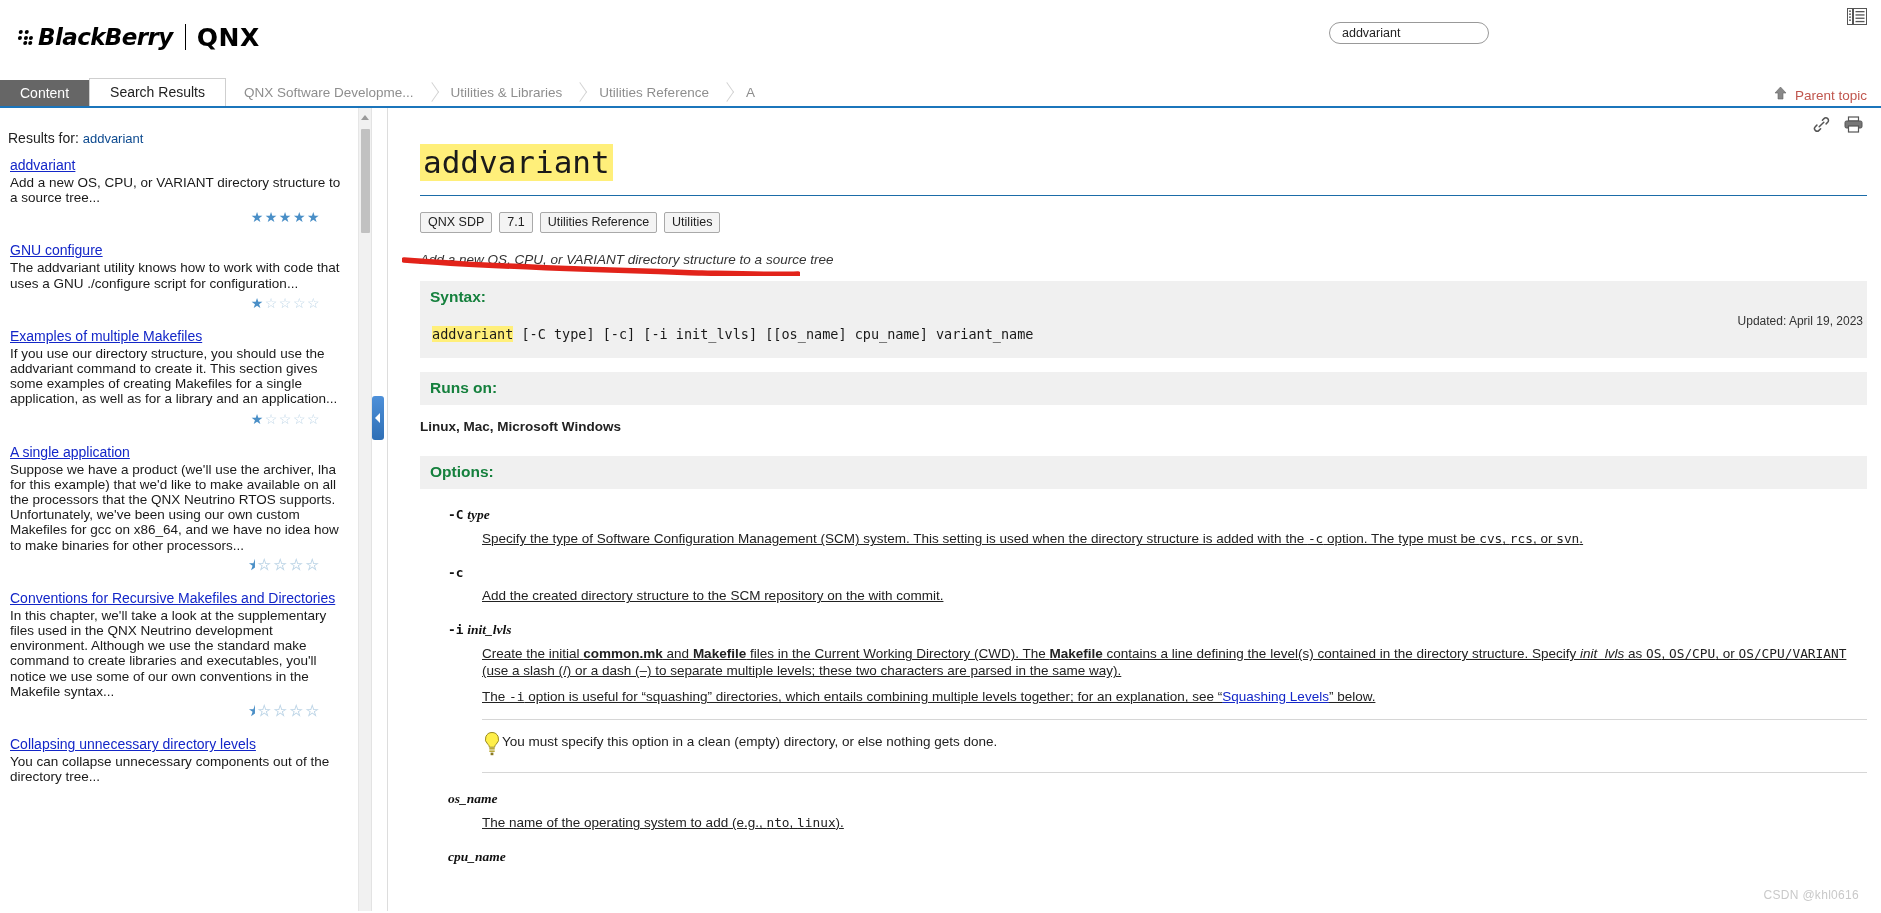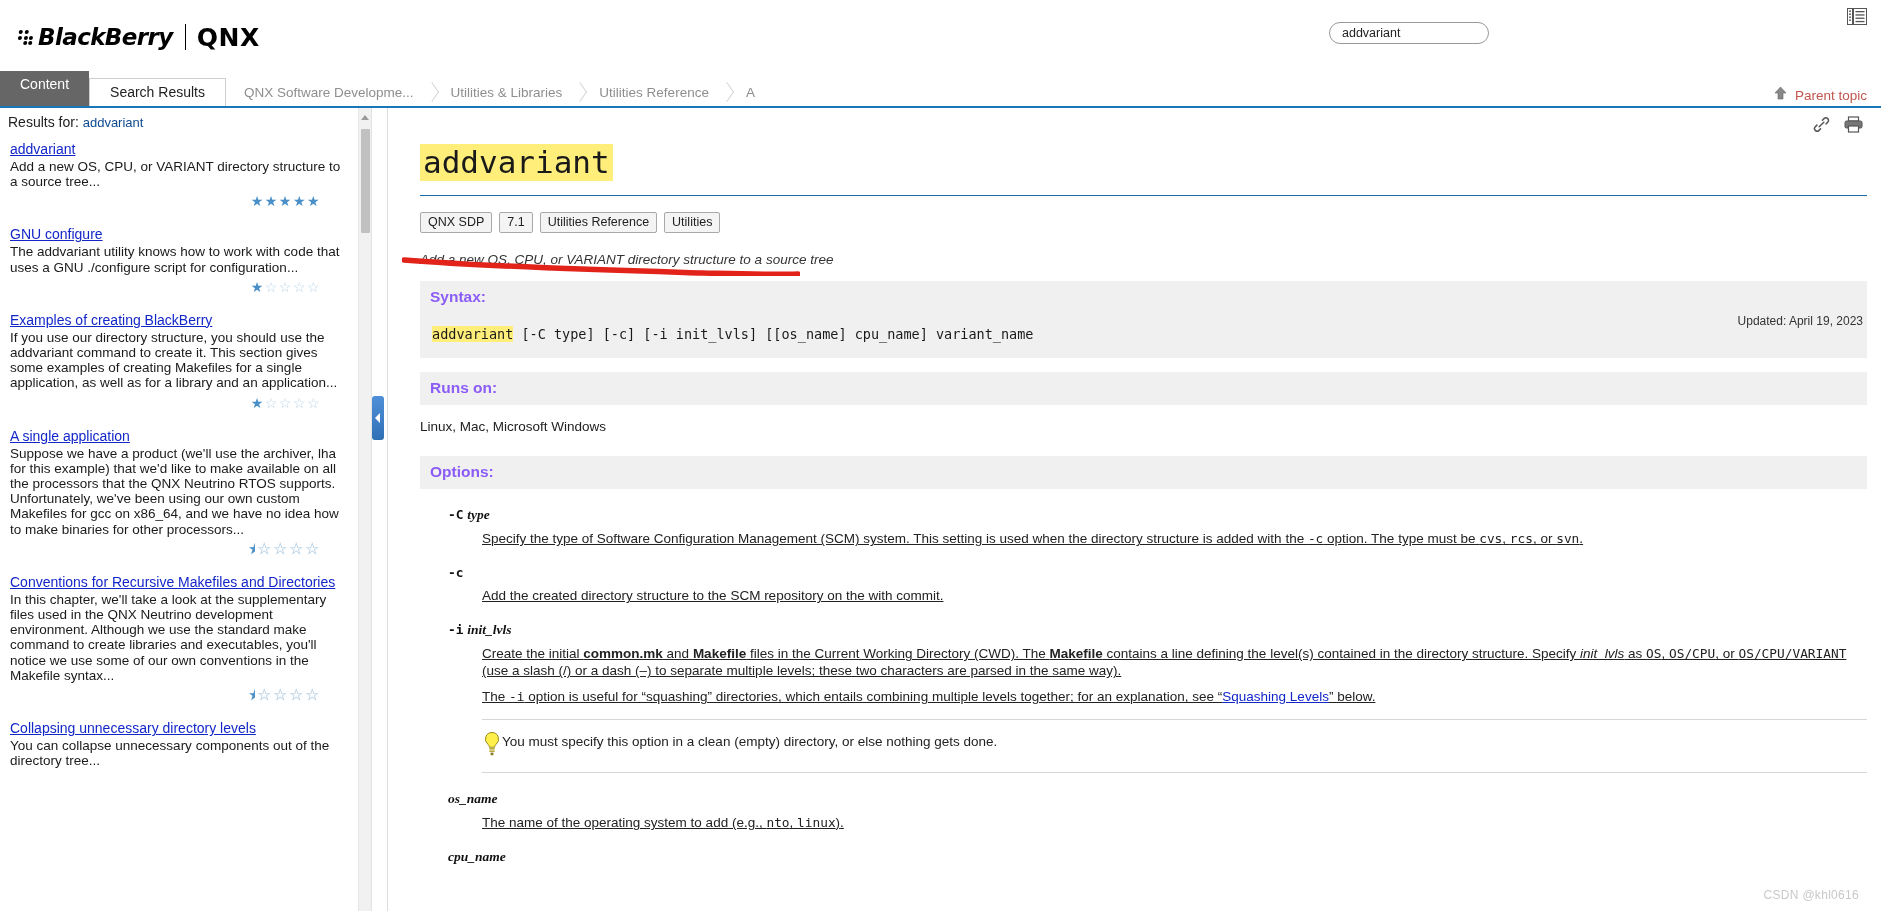--- a/index.html
+++ b/index.html
@@ -83,21 +83,21 @@
   
   .tabstrip {
     position: relative;
     height: 30px;
     background: #ffffff;
     display: flex;
     align-items: flex-end;
     border-bottom: 2px solid #1b75bb;
   }
   .tab {
-    height: 35px;
+    height: 26px;
     line-height: 26px;
     padding: 0 20px;
     font-size: 14px;
     cursor: pointer;
     white-space: nowrap;
   }
   .tab.inactive {
     background: #666666;
     color: #ffffff;
     margin-left: 0;
@@ -158,21 +158,21 @@
     width: 372px;
     position: relative;
     background: #ffffff;
     overflow: hidden;
     border-right: 1px solid #e3e3e3;
     padding: 0;
   }
   .results-for {
     font-size: 14px;
     color: #222;
-    padding: 6px 0 0 8px;
+    padding: 22px 0 0 8px;
   }
   .results-for .term {
     color: #0d4a8f;
     font-size: 13px;
   }
   .result-list { padding: 10px 0 0 10px; }
   .result-item { margin-bottom: 16px; padding-right: 24px; }
   .result-title {
     color: #1326c8;
     font-size: 14px;
@@ -308,35 +308,36 @@
     font-size: 13.5px;
     font-style: italic;
     color: #333;
   }
   .section-bar {
     background: #f0f0f0;
     margin: 14px 0 0 14px;
     padding: 7px 0 8px 10px;
     font-size: 15.5px;
     font-weight: 700;
-    color: #8b5cf6;
+    color: #15803d;
   }
   .codeblock {
     background: #f0f0f0;
     margin: 0 0 0 14px;
     padding: 12px 0 16px 12px;
     font-family: "DejaVu Sans Mono", monospace;
     font-size: 13.5px;
     color: #1a1a1a;
   }
   .codeblock .hl { background: #ffef7a; }
   .plain-para {
     margin: 14px 0 0 14px;
     font-size: 13.5px;
     color: #222;
+    font-weight: bold;
   }
   .opt-term {
     margin: 18px 0 0 42px;
     font-size: 13.5px;
     font-weight: 700;
     color: #111;
   }
   .opt-term .mono { font-family: "DejaVu Sans Mono", monospace; font-weight: 700; }
   .opt-term .var { font-style: italic; font-family: "Liberation Serif", serif; font-weight: 700; }
   .opt-def {
@@ -460,21 +461,21 @@
         <div class="stars">★★★★★</div>
       </div>
 
       <div class="result-item">
         <a class="result-title">GNU configure</a>
         <div class="result-snippet">The addvariant utility knows how to work with code that uses a GNU ./configure script for configuration...</div>
         <div class="stars">★<span class="empty">☆☆☆☆</span></div>
       </div>
 
       <div class="result-item">
-        <a class="result-title">Examples of creating BlackBerry</a>
+        <a class="result-title">Examples of multiple Makefiles</a>
         <div class="result-snippet">If you use our directory structure, you should use the addvariant command to create it. This section gives some examples of creating Makefiles for a single application, as well as for a library and an application...</div>
         <div class="stars">★<span class="empty">☆☆☆☆</span></div>
       </div>
 
       <div class="result-item">
         <a class="result-title">A single application</a>
         <div class="result-snippet">Suppose we have a product (we'll use the archiver, lha for this example) that we'd like to make available on all the processors that the QNX Neutrino RTOS supports. Unfortunately, we've been using our own custom Makefiles for gcc on x86_64, and we have no idea how to make binaries for other processors...</div>
         <div class="stars">⯨<span class="empty">☆☆☆☆</span></div>
       </div>
 

